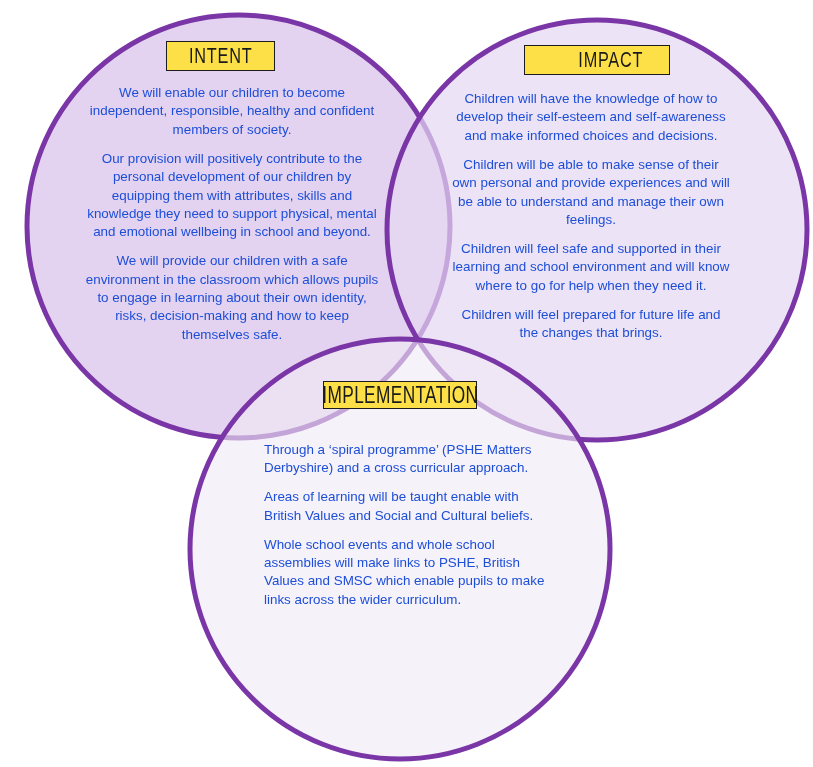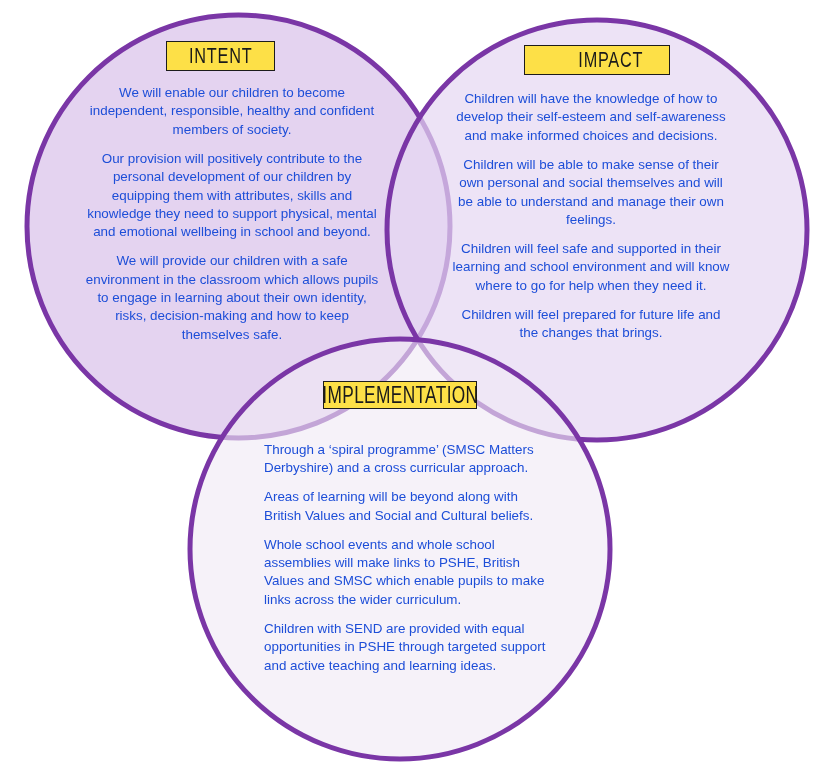--- a/index.html
+++ b/index.html
@@ -57,36 +57,33 @@
 to engage in learning about their own identity,
 risks, decision-making and how to keep
 themselves safe.</p>
   </div>
 
   <div class="textblock tb-impact">
     <p>Children will have the knowledge of how to
 develop their self-esteem and self-awareness
 and make informed choices and decisions.</p>
     <p>Children will be able to make sense of their
-own personal and social themselves and will
+own personal and provide experiences and will
 be able to understand and manage their own
 feelings.</p>
     <p>Children will feel safe and supported in their
 learning and school environment and will know
 where to go for help when they need it.</p>
     <p>Children will feel prepared for future life and
 the changes that brings.</p>
   </div>
 
   <div class="textblock tb-implementation">
-    <p>Through a ‘spiral programme’ (SMSC Matters
+    <p>Through a ‘spiral programme’ (PSHE Matters
 Derbyshire) and a cross curricular approach.</p>
-    <p>Areas of learning will be beyond along with
+    <p>Areas of learning will be taught enable with
 British Values and Social and Cultural beliefs.</p>
     <p>Whole school events and whole school
 assemblies will make links to PSHE, British
 Values and SMSC which enable pupils to make
 links across the wider curriculum.</p>
-    <p>Children with SEND are provided with equal
-opportunities in PSHE through targeted support
-and active teaching and learning ideas.</p>
   </div>
 </div>
 
 </body></html>

